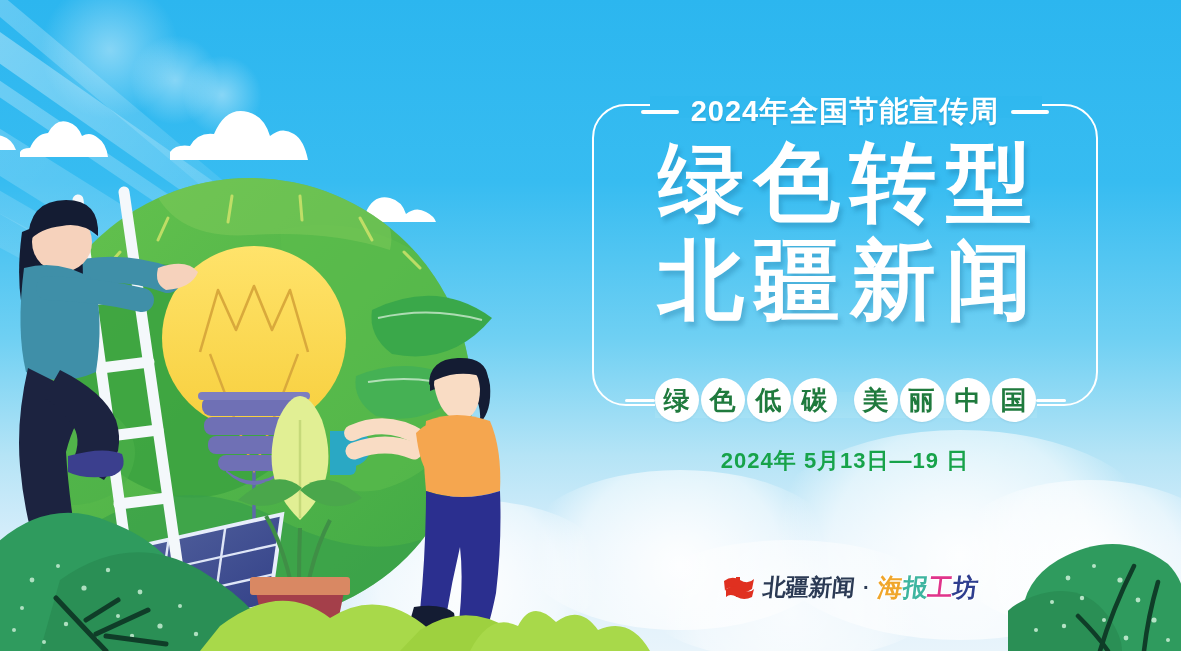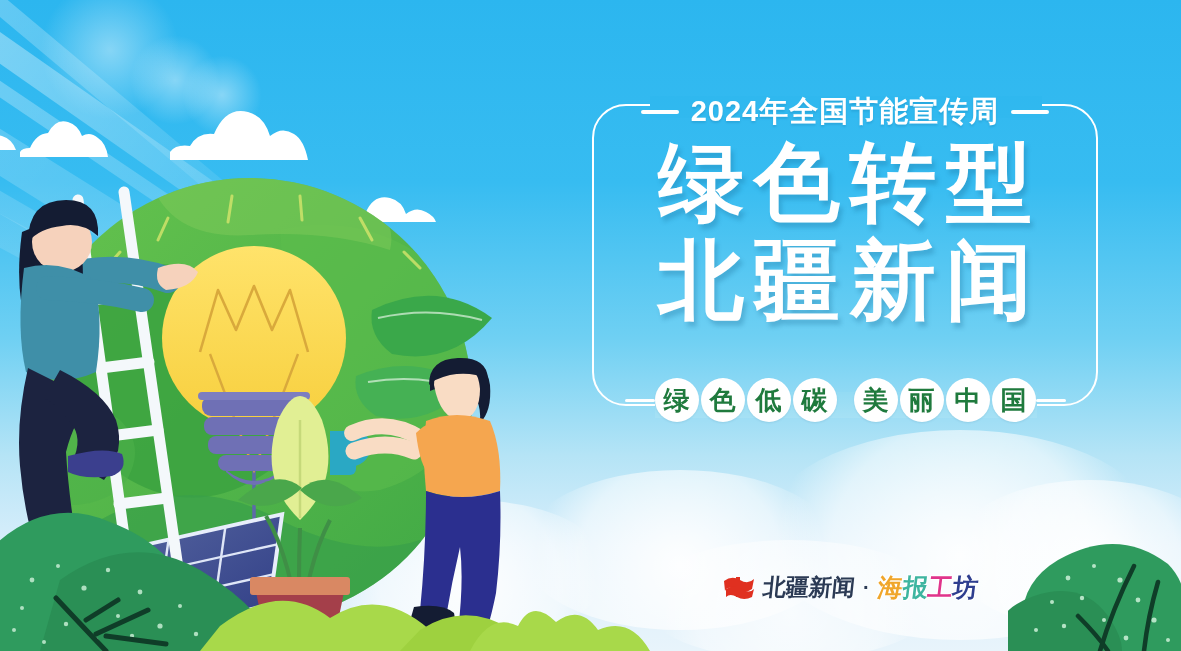--- a/index.html
+++ b/index.html
@@ -427,20 +427,21 @@
     <span class="sgap"></span>
     <span class="sgroup">
       <span class="scircle">美</span>
       <span class="scircle">丽</span>
       <span class="scircle">中</span>
       <span class="scircle">国</span>
     </span>
     <span class="sdash"></span>
   </div>
 
+  <div id="date-text">2024年 5月13日—19 日</div>
 
   <div id="logo">
     <span id="logo-mark">
       <svg width="34" height="26" viewBox="0 0 34 26">
         <path d="M2 6 Q10 0 18 5 Q26 10 32 4 L30 14 Q22 20 14 15 Q6 10 3 16 Z" fill="#e03020"></path>
         <path d="M4 14 Q12 9 20 14 Q27 19 32 14 L30 22 Q22 26 15 22 Q8 18 4 22 Z" fill="#e03020"></path>
         <path d="M14 2 L18 2 L18 22 L14 22 Z" fill="#e03020"></path>
       </svg>
     </span>
     <span class="logo-hei">北疆新闻</span>

